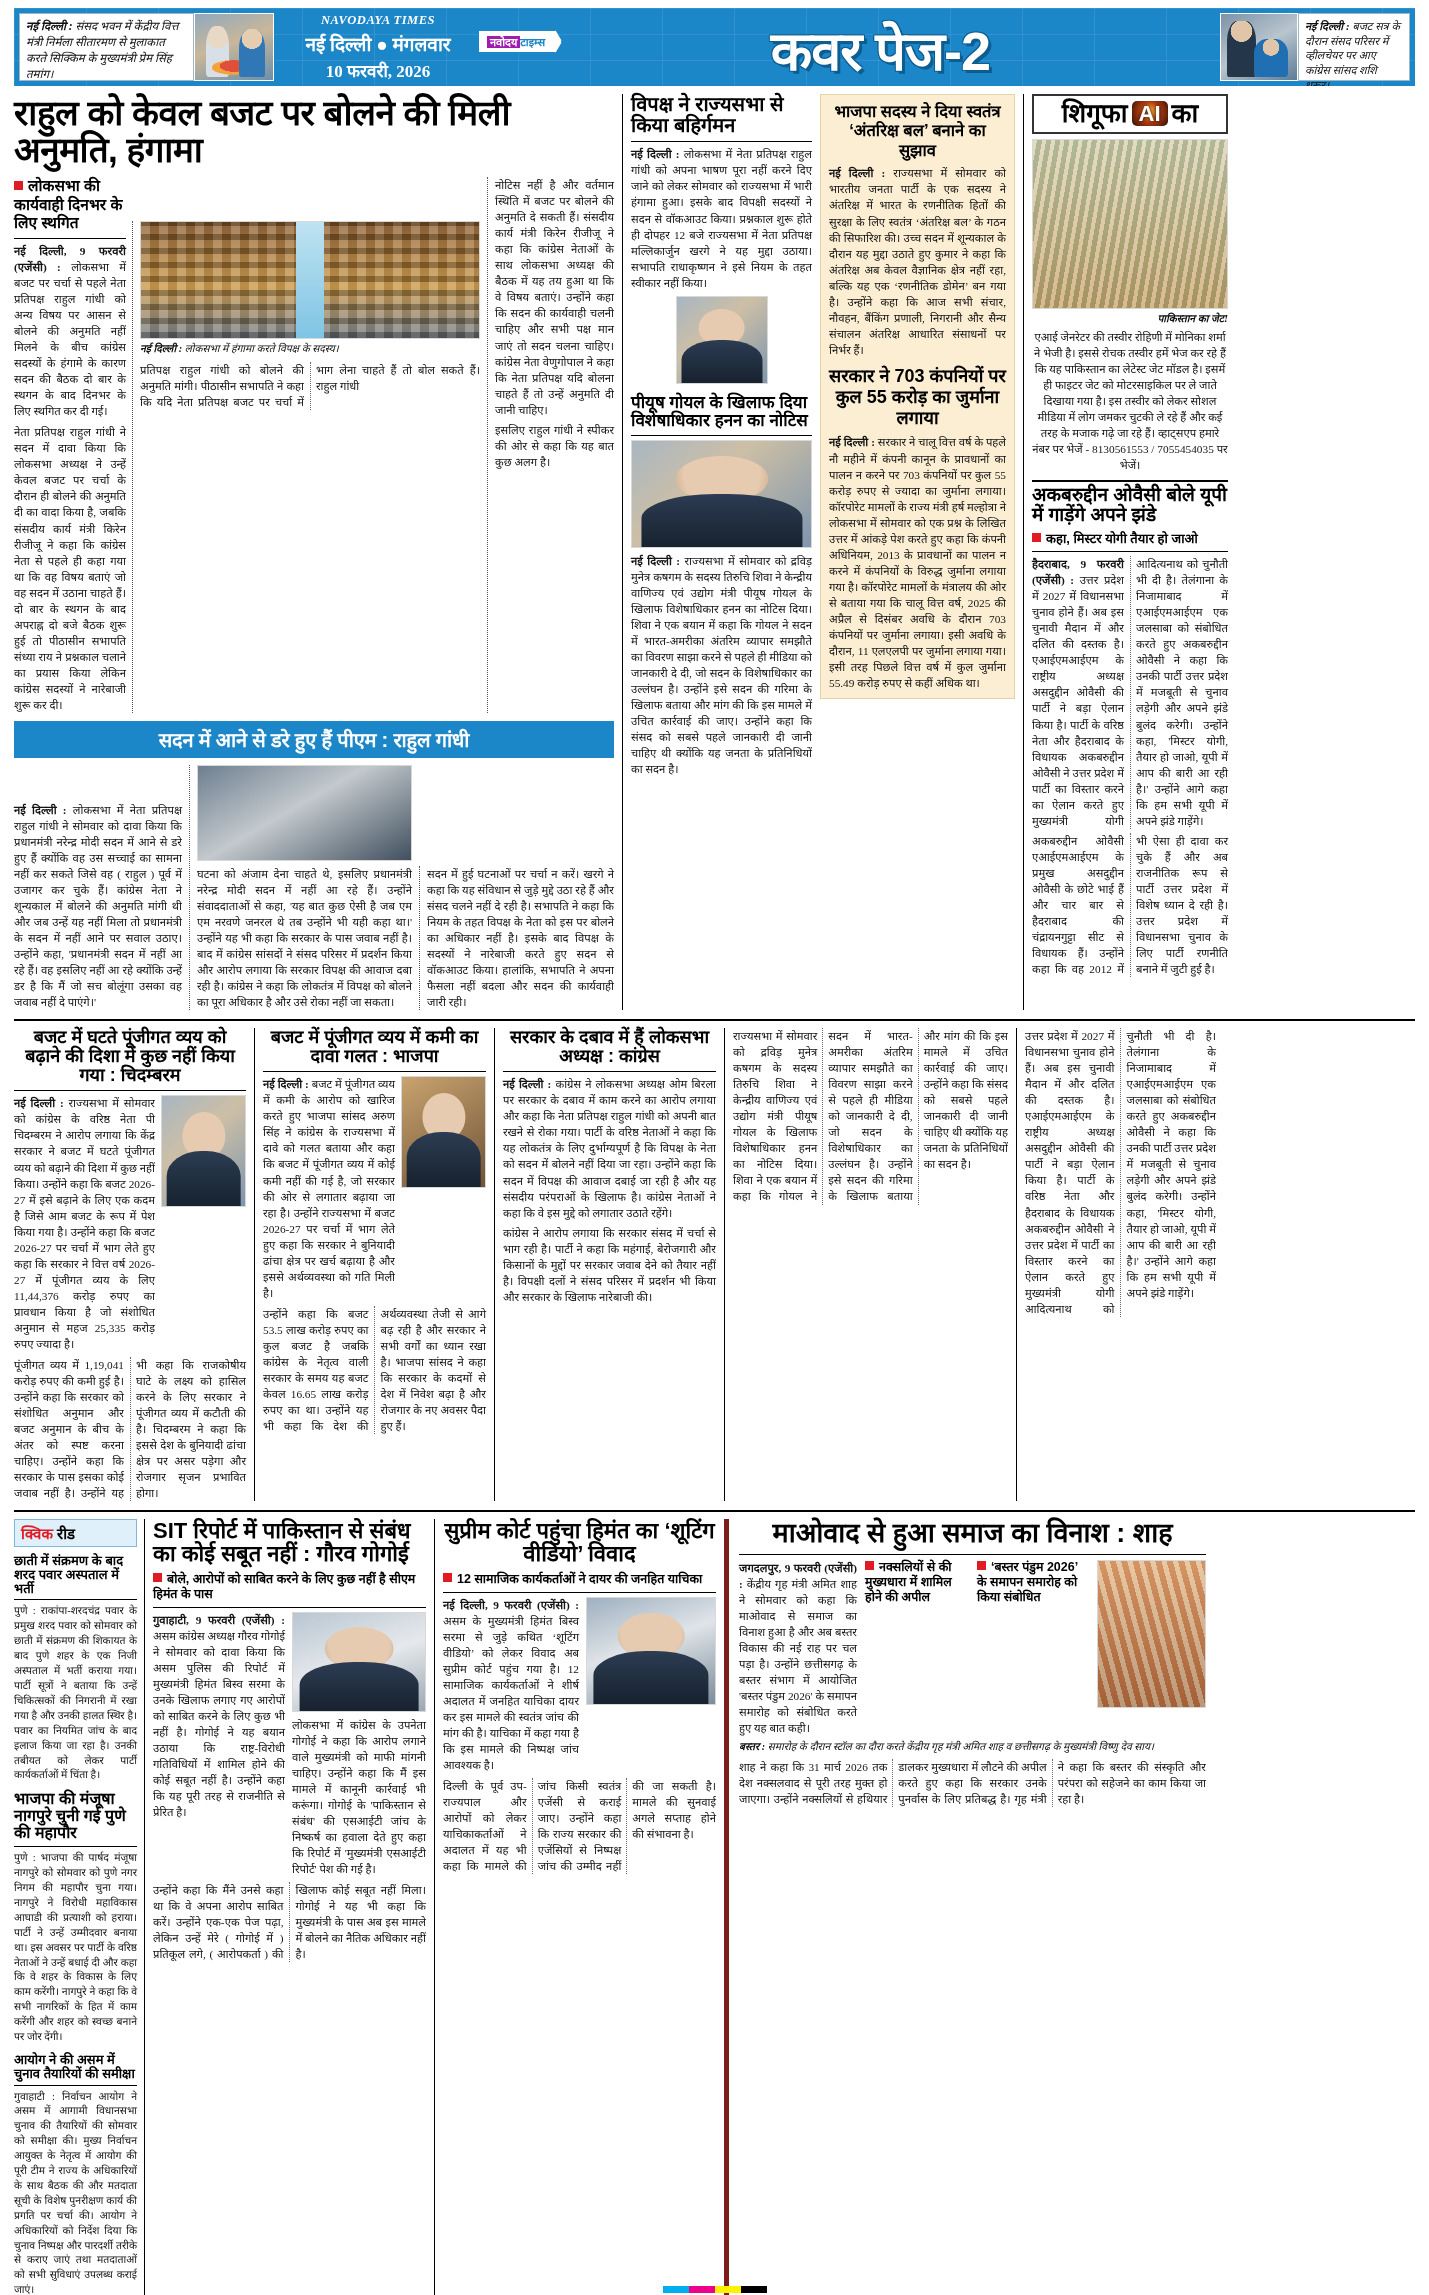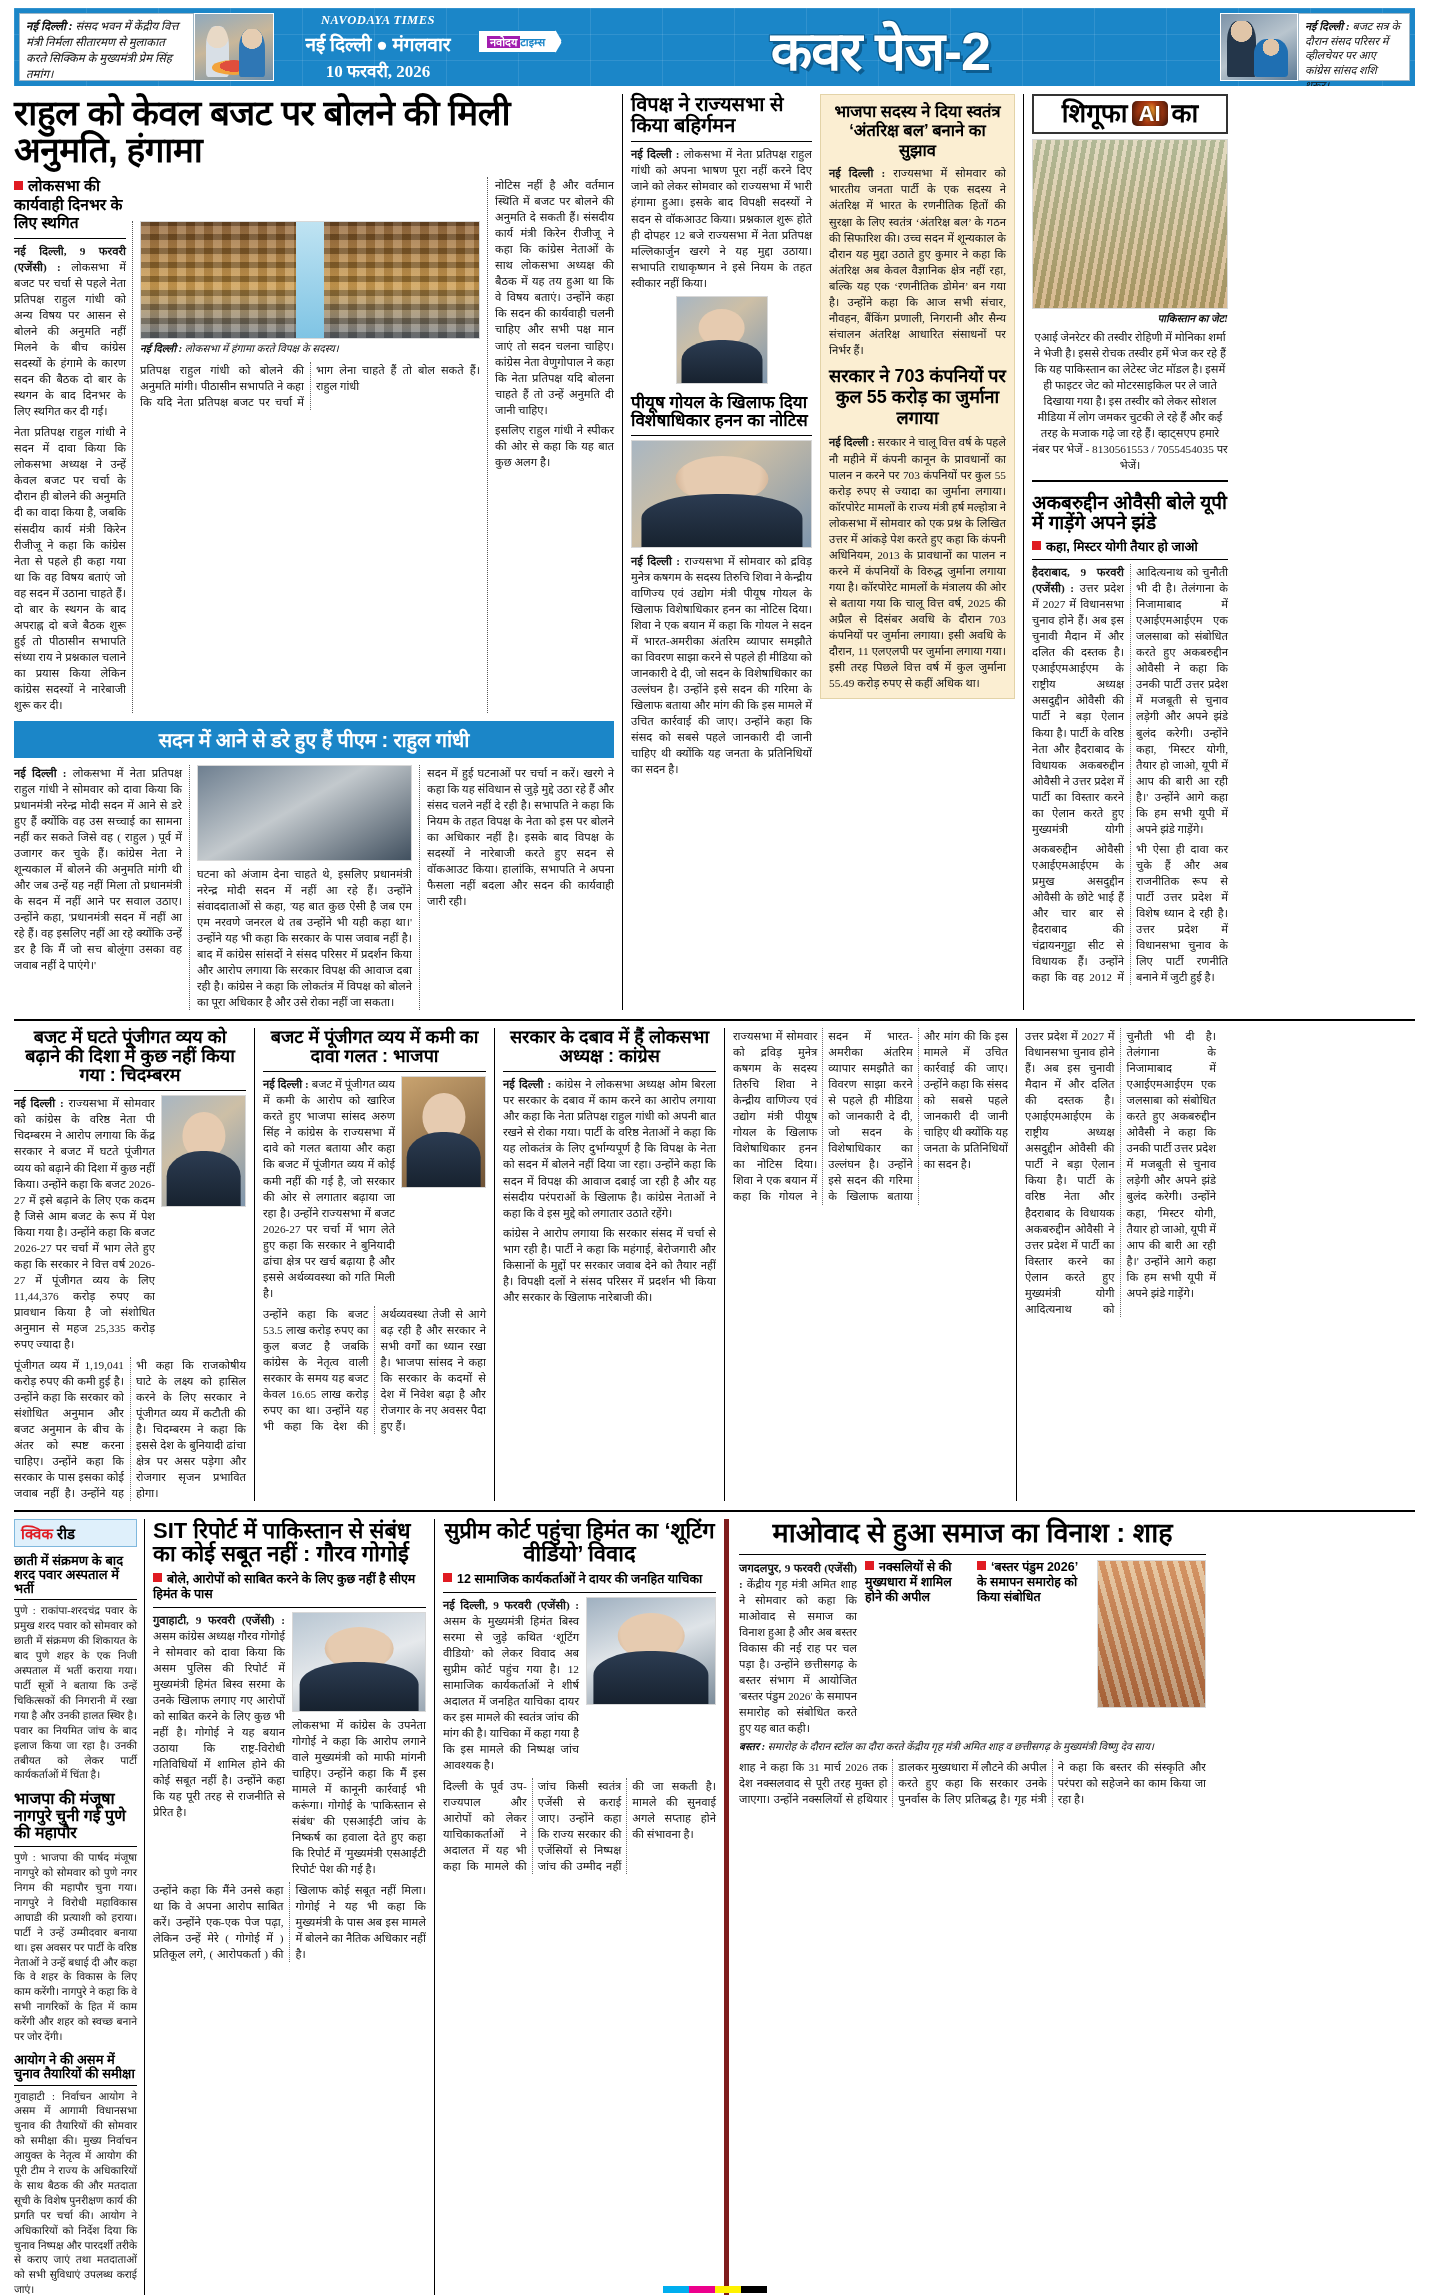--- a/index.html
+++ b/index.html
@@ -269,21 +269,21 @@
         </div>
 
         <div style="width:127px; padding-left:7px; border-left:1px dotted #555;">
           <div class="body-text">नोटिस नहीं है और वर्तमान स्थिति में बजट पर बोलने की अनुमति दे सकती हैं। संसदीय कार्य मंत्री किरेन रीजीजू ने कहा कि कांग्रेस नेताओं के साथ लोकसभा अध्यक्ष की बैठक में यह तय हुआ था कि वे विषय बताएं। उन्होंने कहा कि सदन की कार्यवाही चलनी चाहिए और सभी पक्ष मान जाएं तो सदन चलना चाहिए। कांग्रेस नेता वेणुगोपाल ने कहा कि नेता प्रतिपक्ष यदि बोलना चाहते हैं तो उन्हें अनुमति दी जानी चाहिए।</div>
           <div class="body-text" style="margin-top:4px;">इसलिए राहुल गांधी ने स्पीकर की ओर से कहा कि यह बात कुछ अलग है।</div>
         </div>
       </div>
 
       <div class="bluebar" style="margin-top:8px;">सदन में आने से डरे हुए हैं पीएम : राहुल गांधी</div>
 
-      <div style="display:flex; margin-top:7px;">
+      <div style="display:flex; margin-top:7px;align-items:flex-end;">
         <div style="width:175px; padding-right:7px;" class="body-text">
           <b class="dl">नई दिल्ली :</b>
           <span>लोकसभा में नेता प्रतिपक्ष राहुल गांधी ने सोमवार को दावा किया कि प्रधानमंत्री नरेन्द्र मोदी सदन में आने से डरे हुए हैं क्योंकि वह उस सच्चाई का सामना नहीं कर सकते जिसे वह ( राहुल ) पूर्व में उजागर कर चुके हैं। कांग्रेस नेता ने शून्यकाल में बोलने की अनुमति मांगी थी और जब उन्हें यह नहीं मिला तो प्रधानमंत्री के सदन में नहीं आने पर सवाल उठाए। उन्होंने कहा, 'प्रधानमंत्री सदन में नहीं आ रहे हैं। वह इसलिए नहीं आ रहे क्योंकि उन्हें डर है कि मैं जो सच बोलूंगा उसका वह जवाब नहीं दे पाएंगे।'</span>
         </div>
         <div style="width:230px; padding:0 7px; border-left:1px dotted #555;">
           <div class="photo" style="height:96px;background:linear-gradient(150deg,#6e7f90,#c3c9cd 45%,#41505f);"></div>
           <div class="body-text" style="margin-top:5px;">घटना को अंजाम देना चाहते थे, इसलिए प्रधानमंत्री नरेन्द्र मोदी सदन में नहीं आ रहे हैं। उन्होंने संवाददाताओं से कहा, 'यह बात कुछ ऐसी है जब एम एम नरवणे जनरल थे तब उन्होंने भी यही कहा था।' उन्होंने यह भी कहा कि सरकार के पास जवाब नहीं है। बाद में कांग्रेस सांसदों ने संसद परिसर में प्रदर्शन किया और आरोप लगाया कि सरकार विपक्ष की आवाज दबा रही है। कांग्रेस ने कहा कि लोकतंत्र में विपक्ष को बोलने का पूरा अधिकार है और उसे रोका नहीं जा सकता।</div>
         </div>
         <div style="width:195px; padding-left:7px; border-left:1px dotted #555;" class="body-text">सदन में हुई घटनाओं पर चर्चा न करें। खरगे ने कहा कि यह संविधान से जुड़े मुद्दे उठा रहे हैं और संसद चलने नहीं दे रही है। सभापति ने कहा कि नियम के तहत विपक्ष के नेता को इस पर बोलने का अधिकार नहीं है। इसके बाद विपक्ष के सदस्यों ने नारेबाजी करते हुए सदन से वॉकआउट किया। हालांकि, सभापति ने अपना फैसला नहीं बदला और सदन की कार्यवाही जारी रही।</div>
       </div>
@@ -327,21 +327,21 @@
         <div style="display:flex;align-items:center;justify-content:center;gap:4px;">
           <span class="hl" style="font-size:26px;text-align:center;">शिगूफा</span>
           <span class="hl ph-ai" style="font-size:22px;color:#fff;padding:1px 7px;border-radius:5px;text-shadow:0 0 4px #000;">AI</span>
           <span class="hl" style="font-size:26px;">का</span>
         </div>
       </div>
       <div class="photo ph-green" style="height:170px;margin-top:5px;"></div>
       <div class="cap" style="text-align:right;font-weight:bold;">पाकिस्तान का जेट!</div>
       <div class="body-text" style="margin-top:4px;text-align:center;">एआई जेनरेटर की तस्वीर रोहिणी में मोनिका शर्मा ने भेजी है। इससे रोचक तस्वीर हमें भेज कर रहे हैं कि यह पाकिस्तान का लेटेस्ट जेट मॉडल है। इसमें ही फाइटर जेट को मोटरसाइकिल पर ले जाते दिखाया गया है। इस तस्वीर को लेकर सोशल मीडिया में लोग जमकर चुटकी ले रहे हैं और कई तरह के मजाक गढ़े जा रहे हैं। व्हाट्सएप हमारे नंबर पर भेजें - 8130561553 / 7055454035 पर भेजें।</div>
 
-      <div style="border-top:2px solid #000;margin-top:7px;padding-top:11px;">
+      <div style="border-top:2px solid #000;margin-top:7px;padding-top:3px;">
         <div class="hl" style="font-size:19px;">अकबरुद्दीन ओवैसी बोले यूपी में गाड़ेंगे अपने झंडे</div>
         <div class="kicker bullet-red" style="font-size:13px;margin-top:5px;">कहा, मिस्टर योगी तैयार हो जाओ</div>
         <div style="border-top:1px solid #000;margin:5px 0 4px;"></div>
         <div class="body-text two-col">
           <b class="dl">हैदराबाद, 9 फरवरी (एजेंसी) :</b>
           <span>उत्तर प्रदेश में 2027 में विधानसभा चुनाव होने हैं। अब इस चुनावी मैदान में और दलित की दस्तक है। एआईएमआईएम के राष्ट्रीय अध्यक्ष असदुद्दीन ओवैसी की पार्टी ने बड़ा ऐलान किया है। पार्टी के वरिष्ठ नेता और हैदराबाद के विधायक अकबरुद्दीन ओवैसी ने उत्तर प्रदेश में पार्टी का विस्तार करने का ऐलान करते हुए मुख्यमंत्री योगी आदित्यनाथ को चुनौती भी दी है। तेलंगाना के निजामाबाद में एआईएमआईएम एक जलसाबा को संबोधित करते हुए अकबरुद्दीन ओवैसी ने कहा कि उनकी पार्टी उत्तर प्रदेश में मजबूती से चुनाव लड़ेगी और अपने झंडे बुलंद करेगी। उन्होंने कहा, 'मिस्टर योगी, तैयार हो जाओ, यूपी में आप की बारी आ रही है।' उन्होंने आगे कहा कि हम सभी यूपी में अपने झंडे गाड़ेंगे।</span>
         </div>
         <div class="body-text two-col" style="margin-top:4px;">अकबरुद्दीन ओवैसी एआईएमआईएम के प्रमुख असदुद्दीन ओवैसी के छोटे भाई हैं और चार बार से हैदराबाद की चंद्रायनगुट्टा सीट से विधायक हैं। उन्होंने कहा कि वह 2012 में भी ऐसा ही दावा कर चुके हैं और अब राजनीतिक रूप से पार्टी उत्तर प्रदेश में विशेष ध्यान दे रही है। उत्तर प्रदेश में विधानसभा चुनाव के लिए पार्टी रणनीति बनाने में जुटी हुई है।</div>
       </div>
     </div>

